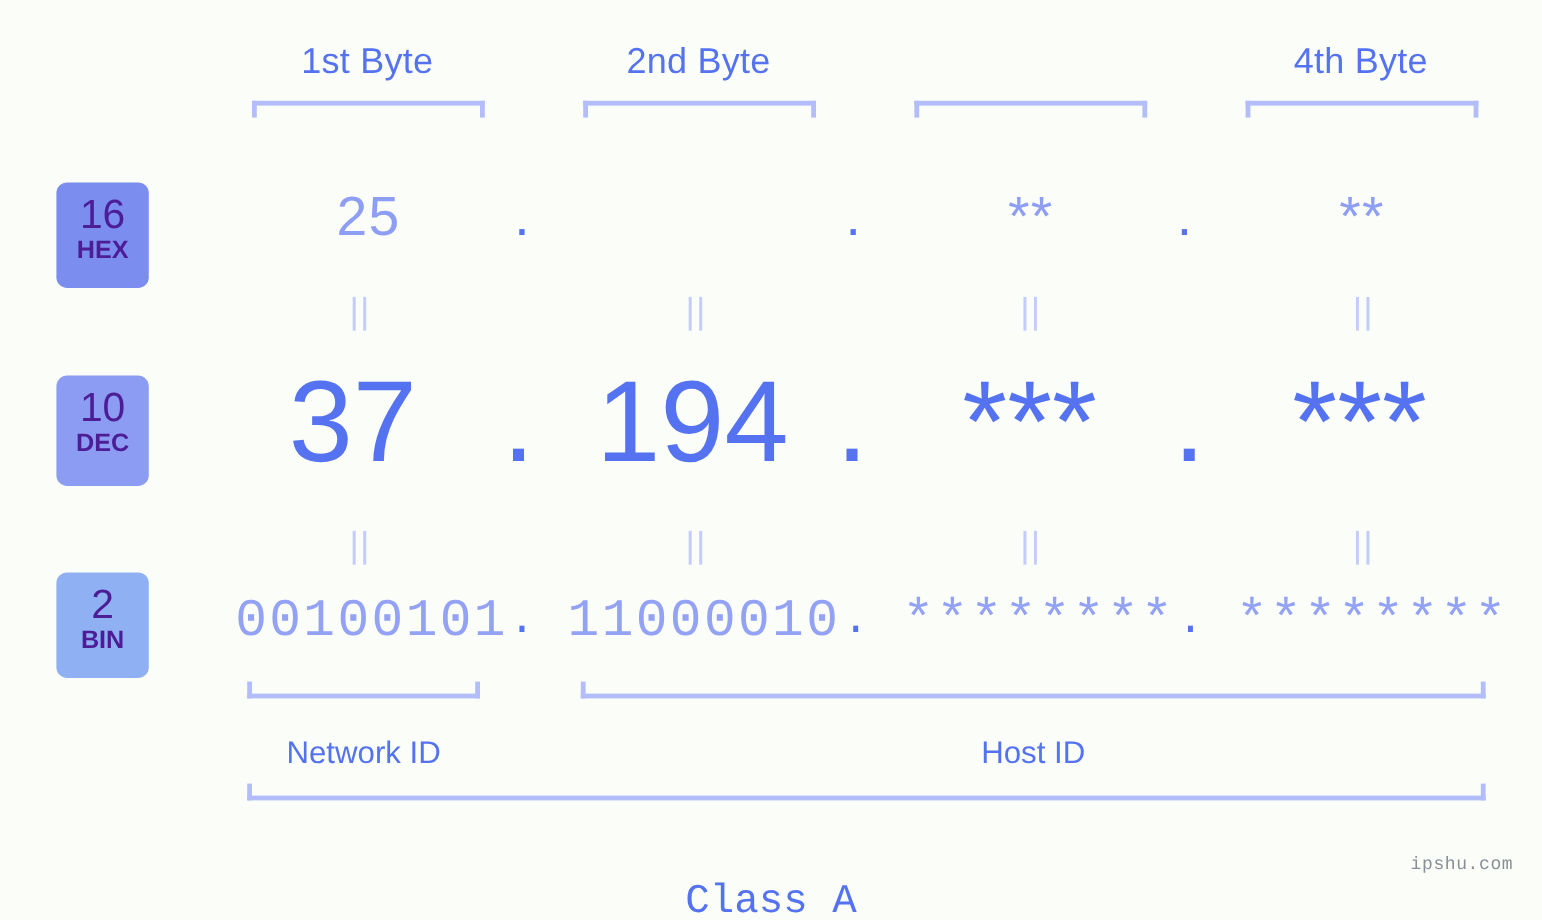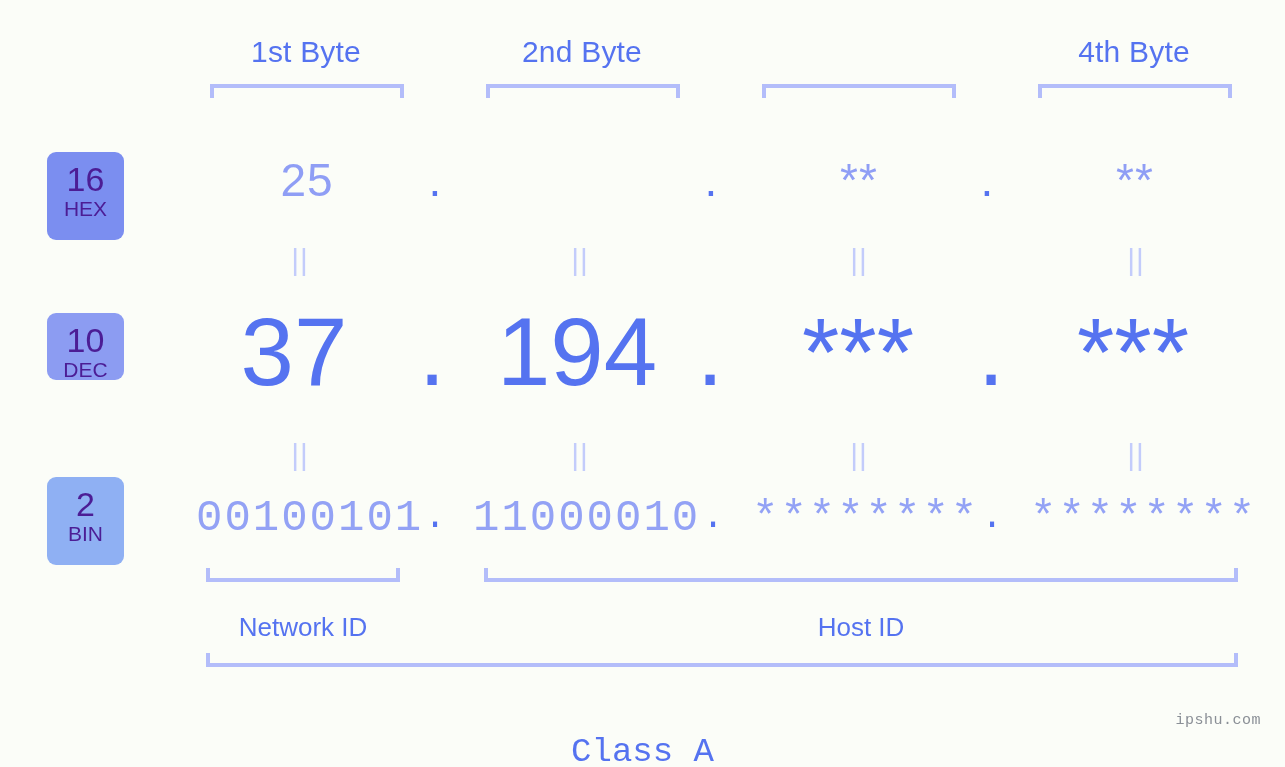--- a/index.html
+++ b/index.html
@@ -68,25 +68,25 @@
     display: block;
     font-size: 34px;
     line-height: 36px;
     font-weight: 400;
     padding-top: 9px;
   }
   .badge .abbr {
     display: block;
     font-size: 21px;
     line-height: 24px;
-    font-weight: 400;
+    font-weight: 700;
     padding-bottom: 6px;
   }
   #badge-hex { top: 152px; height: 88px; background: #7b8ef0; }
-  #badge-dec { top: 313px; height: 67px; background: #8c9cf2; }
+  #badge-dec { top: 313px; height: 92px; background: #8c9cf2; }
   #badge-bin { top: 477px; height: 88px; background: #8fb0f3; }
 
   
   .cell {
     position: absolute;
     text-align: center;
     white-space: nowrap;
   }
 
   

